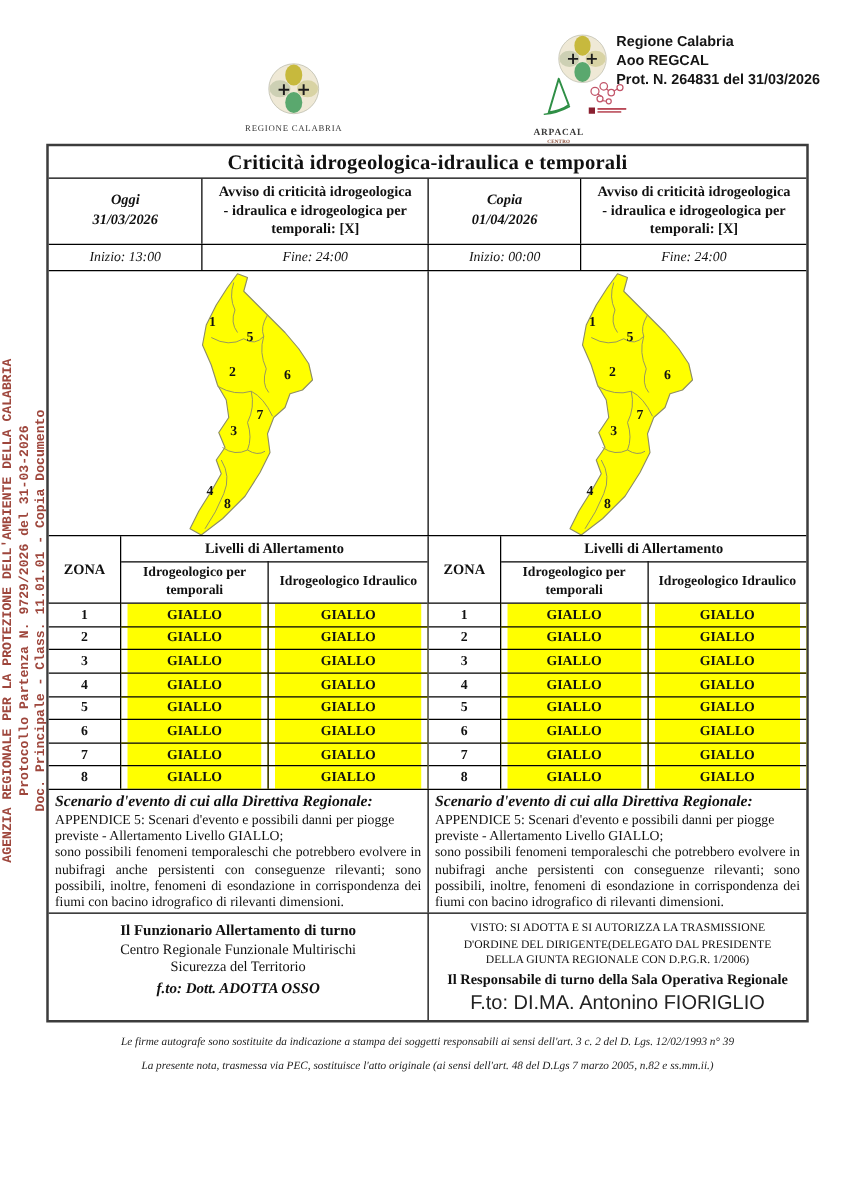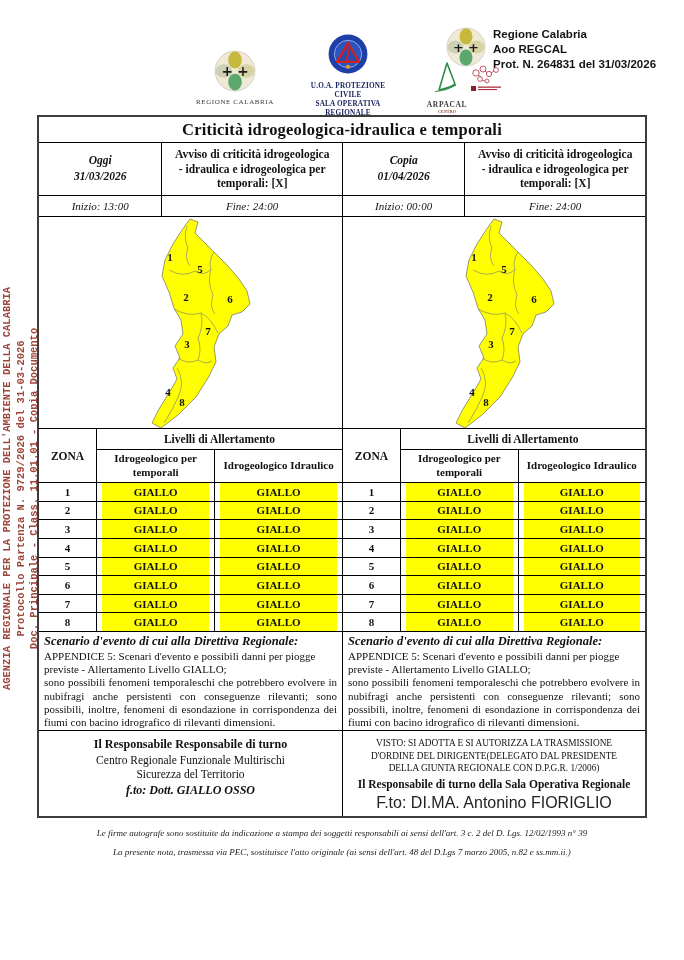--- a/index.html
+++ b/index.html
@@ -134,33 +134,20 @@
     <div>Doc. Principale - Class. 11.01.01 - Copia Documento</div>
   </div>
 
   <div class="logo-regione">
     <svg width="42" height="42" viewBox="0 0 40 40">
         <use href="#emblema-calabria"></use>
       </svg>
     <div class="cap">REGIONE CALABRIA</div>
   </div>
 
-  <div class="logo-pc">
-    <svg width="42" height="42" viewBox="0 0 40 40">
-      <circle cx="20" cy="20" r="18.5" fill="#1e3fa8"></circle>
-      <circle cx="20" cy="20" r="13" fill="#2a55c0" stroke="#cfd8f8" stroke-width="0.6"></circle>
-      <path d="M20,9.5 L30.5,27.5 L9.5,27.5 Z" fill="#274bb5" stroke="#cc2222" stroke-width="2.2" stroke-linejoin="round"></path>
-      <path d="M19,15 q3.5,3 .5,7 q-2,3 1.5,5" stroke="#cc2222" stroke-width="1.7" fill="none" stroke-linecap="round"></path>
-      <circle cx="20" cy="32.2" r="2" fill="#e89c28"></circle>
-    </svg>
-    <div class="cap">
-      <div>U.O.A. PROTEZIONE CIVILE</div>
-      <div>SALA OPERATIVA REGIONALE</div>
-    </div>
-  </div>
 
   <div class="stamp">
     <svg width="40" height="40" viewBox="0 0 40 40">
         <use href="#emblema-calabria"></use>
       </svg>
     <div class="txt">
       <div>Regione Calabria</div>
       <div>Aoo REGCAL</div>
       <div>Prot. N. 264831 del 31/03/2026</div>
     </div>
@@ -380,24 +367,24 @@
       </div>
       <div class="half c-scenario">
         <p class="hd">Scenario d'evento di cui alla Direttiva Regionale:</p>
         <p class="p1">APPENDICE 5: Scenari d'evento e possibili danni per piogge previste - Allertamento Livello GIALLO;</p>
         <p class="p2">sono possibili fenomeni temporaleschi che potrebbero evolvere in nubifragi anche persistenti con conseguenze rilevanti; sono possibili, inoltre, fenomeni di esondazione in corrispondenza dei fiumi con bacino idrografico di rilevanti dimensioni.</p>
       </div>
     </div>
 
     <div class="row row-sign">
       <div class="half c-sign">
-        <div class="sig-l1">Il Responsabile Responsabile di turno</div>
+        <div class="sig-l1">Il Funzionario Allertamento di turno</div>
         <div class="sig-l2">Centro Regionale Funzionale Multirischi</div>
         <div class="sig-l3">Sicurezza del Territorio</div>
-        <div class="sig-l4">f.to: Dott. GIALLO OSSO</div>
+        <div class="sig-l4">f.to: Dott. ADOTTA OSSO</div>
       </div>
       <div class="half c-sign">
         <div class="visto">VISTO: SI ADOTTA E SI AUTORIZZA LA TRASMISSIONE D'ORDINE DEL DIRIGENTE(DELEGATO DAL PRESIDENTE DELLA GIUNTA REGIONALE CON D.P.G.R. 1/2006)</div>
         <div class="sig-role">Il Responsabile di turno della Sala Operativa Regionale</div>
         <div class="sig-name">F.to: DI.MA. Antonino FIORIGLIO</div>
       </div>
     </div>
 
   </div>
 

